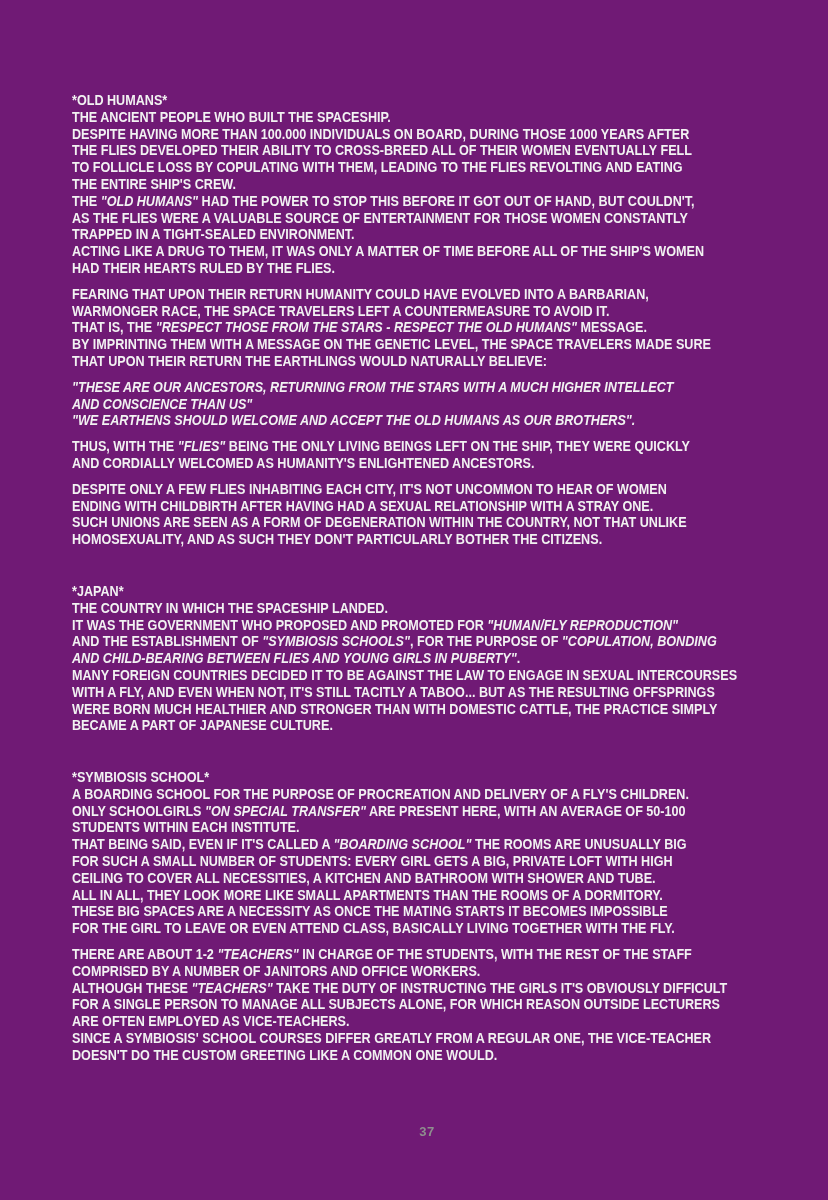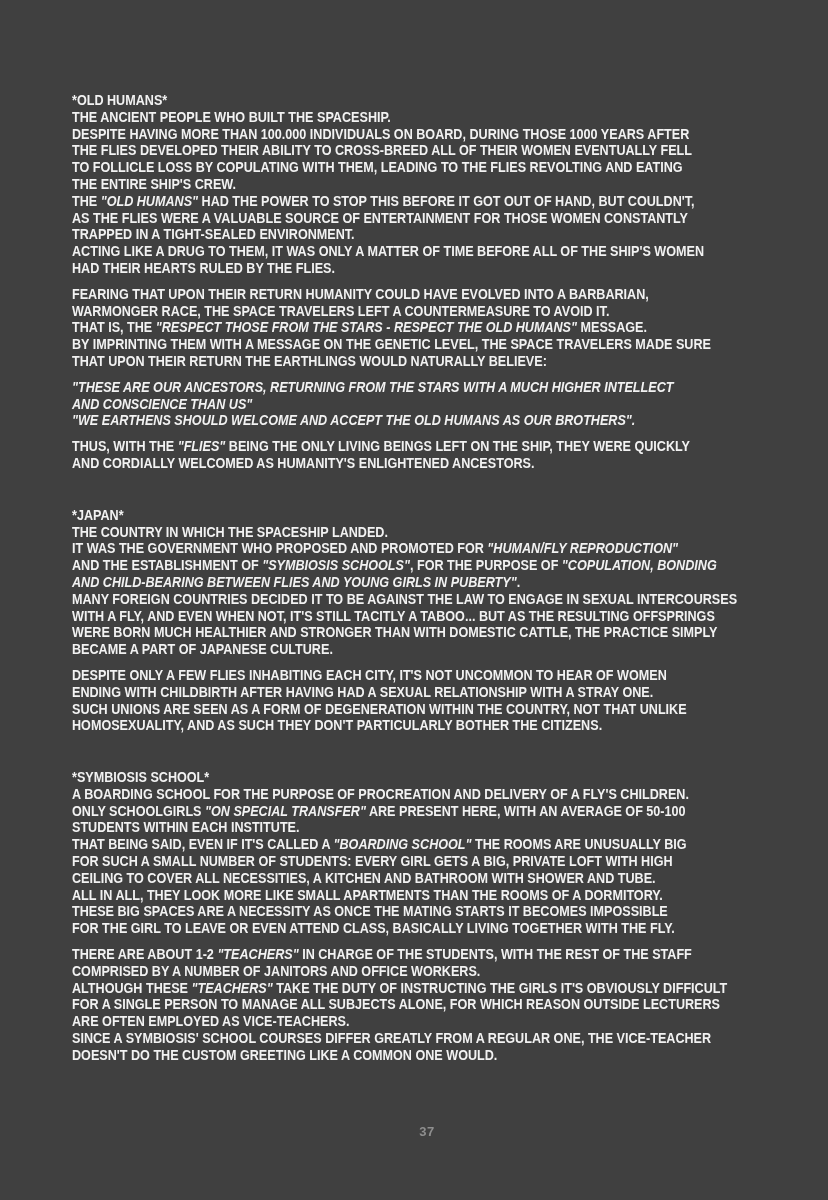--- a/index.html
+++ b/index.html
@@ -44,21 +44,21 @@
     font-family: "Liberation Sans", sans-serif;
     font-weight: bold;
     font-size: 13px;
     color: #8e8e8e;
     letter-spacing: 0.5px;
   }
 </style>
 </head>
 <body>
 
-<div class="page" style="background: #404040;">
+<div class="page" style="background: #701a75;">
   <div class="content">
       <div class="block gap-none">
         <div class="line" style="color: rgb(242, 242, 242);"><span>*OLD HUMANS*</span></div>
         <div class="line" style="color: rgb(242, 242, 242);"><span>THE ANCIENT PEOPLE WHO BUILT THE SPACESHIP.</span></div>
         <div class="line" style="color: rgb(242, 242, 242);"><span>DESPITE HAVING MORE THAN 100.000 INDIVIDUALS ON BOARD, DURING THOSE 1000 YEARS AFTER</span></div>
         <div class="line" style="color: rgb(242, 242, 242);"><span>THE FLIES DEVELOPED THEIR ABILITY TO CROSS-BREED ALL OF THEIR WOMEN EVENTUALLY FELL</span></div>
         <div class="line" style="color: rgb(242, 242, 242);"><span>TO FOLLICLE LOSS BY COPULATING WITH THEM, LEADING TO THE FLIES REVOLTING AND EATING</span></div>
         <div class="line" style="color: rgb(242, 242, 242);"><span>THE ENTIRE SHIP'S CREW.</span></div>
         <div class="line" style="color: rgb(242, 242, 242);"><span>THE </span><span class="italic">"OLD HUMANS"</span><span> HAD THE POWER TO STOP THIS BEFORE IT GOT OUT OF HAND, BUT COULDN'T,</span></div>
         <div class="line" style="color: rgb(242, 242, 242);"><span>AS THE FLIES WERE A VALUABLE SOURCE OF ENTERTAINMENT FOR THOSE WOMEN CONSTANTLY</span></div>
@@ -75,36 +75,36 @@
       </div>
       <div class="block gap-paragraph">
         <div class="line" style="color: rgb(242, 242, 242);"><span class="italic">"THESE ARE OUR ANCESTORS, RETURNING FROM THE STARS WITH A MUCH HIGHER INTELLECT</span></div>
         <div class="line" style="color: rgb(242, 242, 242);"><span class="italic">AND CONSCIENCE THAN US"</span></div>
         <div class="line" style="color: rgb(242, 242, 242);"><span class="italic">"WE EARTHENS SHOULD WELCOME AND ACCEPT THE OLD HUMANS AS OUR BROTHERS".</span></div>
       </div>
       <div class="block gap-paragraph">
         <div class="line" style="color: rgb(242, 242, 242);"><span>THUS, WITH THE </span><span class="italic">"FLIES"</span><span> BEING THE ONLY LIVING BEINGS LEFT ON THE SHIP, THEY WERE QUICKLY</span></div>
         <div class="line" style="color: rgb(242, 242, 242);"><span>AND CORDIALLY WELCOMED AS HUMANITY'S ENLIGHTENED ANCESTORS.</span></div>
       </div>
+      <div class="block gap-paragraph">
+        <div class="line" style="color: rgb(242, 242, 242);"><span>DESPITE ONLY A FEW FLIES INHABITING EACH CITY, IT'S NOT UNCOMMON TO HEAR OF WOMEN</span></div>
+        <div class="line" style="color: rgb(242, 242, 242);"><span>ENDING WITH CHILDBIRTH AFTER HAVING HAD A SEXUAL RELATIONSHIP WITH A STRAY ONE.</span></div>
+        <div class="line" style="color: rgb(242, 242, 242);"><span>SUCH UNIONS ARE SEEN AS A FORM OF DEGENERATION WITHIN THE COUNTRY, NOT THAT UNLIKE</span></div>
+        <div class="line" style="color: rgb(242, 242, 242);"><span>HOMOSEXUALITY, AND AS SUCH THEY DON'T PARTICULARLY BOTHER THE CITIZENS.</span></div>
+      </div>
       <div class="block gap-section">
         <div class="line" style="color: rgb(242, 242, 242);"><span>*JAPAN*</span></div>
         <div class="line" style="color: rgb(242, 242, 242);"><span>THE COUNTRY IN WHICH THE SPACESHIP LANDED.</span></div>
         <div class="line" style="color: rgb(242, 242, 242);"><span>IT WAS THE GOVERNMENT WHO PROPOSED AND PROMOTED FOR </span><span class="italic">"HUMAN/FLY REPRODUCTION"</span></div>
         <div class="line" style="color: rgb(242, 242, 242);"><span>AND THE ESTABLISHMENT OF </span><span class="italic">"SYMBIOSIS SCHOOLS"</span><span>, FOR THE PURPOSE OF </span><span class="italic">"COPULATION, BONDING</span></div>
         <div class="line" style="color: rgb(242, 242, 242);"><span class="italic">AND CHILD-BEARING BETWEEN FLIES AND YOUNG GIRLS IN PUBERTY"</span><span>.</span></div>
         <div class="line" style="color: rgb(242, 242, 242);"><span>MANY FOREIGN COUNTRIES DECIDED IT TO BE AGAINST THE LAW TO ENGAGE IN SEXUAL INTERCOURSES</span></div>
         <div class="line" style="color: rgb(242, 242, 242);"><span>WITH A FLY, AND EVEN WHEN NOT, IT'S STILL TACITLY A TABOO... BUT AS THE RESULTING OFFSPRINGS</span></div>
         <div class="line" style="color: rgb(242, 242, 242);"><span>WERE BORN MUCH HEALTHIER AND STRONGER THAN WITH DOMESTIC CATTLE, THE PRACTICE SIMPLY</span></div>
         <div class="line" style="color: rgb(242, 242, 242);"><span>BECAME A PART OF JAPANESE CULTURE.</span></div>
-      </div>
-      <div class="block gap-paragraph">
-        <div class="line" style="color: rgb(242, 242, 242);"><span>DESPITE ONLY A FEW FLIES INHABITING EACH CITY, IT'S NOT UNCOMMON TO HEAR OF WOMEN</span></div>
-        <div class="line" style="color: rgb(242, 242, 242);"><span>ENDING WITH CHILDBIRTH AFTER HAVING HAD A SEXUAL RELATIONSHIP WITH A STRAY ONE.</span></div>
-        <div class="line" style="color: rgb(242, 242, 242);"><span>SUCH UNIONS ARE SEEN AS A FORM OF DEGENERATION WITHIN THE COUNTRY, NOT THAT UNLIKE</span></div>
-        <div class="line" style="color: rgb(242, 242, 242);"><span>HOMOSEXUALITY, AND AS SUCH THEY DON'T PARTICULARLY BOTHER THE CITIZENS.</span></div>
       </div>
       <div class="block gap-section">
         <div class="line" style="color: rgb(242, 242, 242);"><span>*SYMBIOSIS SCHOOL*</span></div>
         <div class="line" style="color: rgb(242, 242, 242);"><span>A BOARDING SCHOOL FOR THE PURPOSE OF PROCREATION AND DELIVERY OF A FLY'S CHILDREN.</span></div>
         <div class="line" style="color: rgb(242, 242, 242);"><span>ONLY SCHOOLGIRLS </span><span class="italic">"ON SPECIAL TRANSFER"</span><span> ARE PRESENT HERE, WITH AN AVERAGE OF 50-100</span></div>
         <div class="line" style="color: rgb(242, 242, 242);"><span>STUDENTS WITHIN EACH INSTITUTE.</span></div>
         <div class="line" style="color: rgb(242, 242, 242);"><span>THAT BEING SAID, EVEN IF IT'S CALLED A </span><span class="italic">"BOARDING SCHOOL"</span><span> THE ROOMS ARE UNUSUALLY BIG</span></div>
         <div class="line" style="color: rgb(242, 242, 242);"><span>FOR SUCH A SMALL NUMBER OF STUDENTS: EVERY GIRL GETS A BIG, PRIVATE LOFT WITH HIGH</span></div>
         <div class="line" style="color: rgb(242, 242, 242);"><span>CEILING TO COVER ALL NECESSITIES, A KITCHEN AND BATHROOM WITH SHOWER AND TUBE.</span></div>
         <div class="line" style="color: rgb(242, 242, 242);"><span>ALL IN ALL, THEY LOOK MORE LIKE SMALL APARTMENTS THAN THE ROOMS OF A DORMITORY.</span></div>

